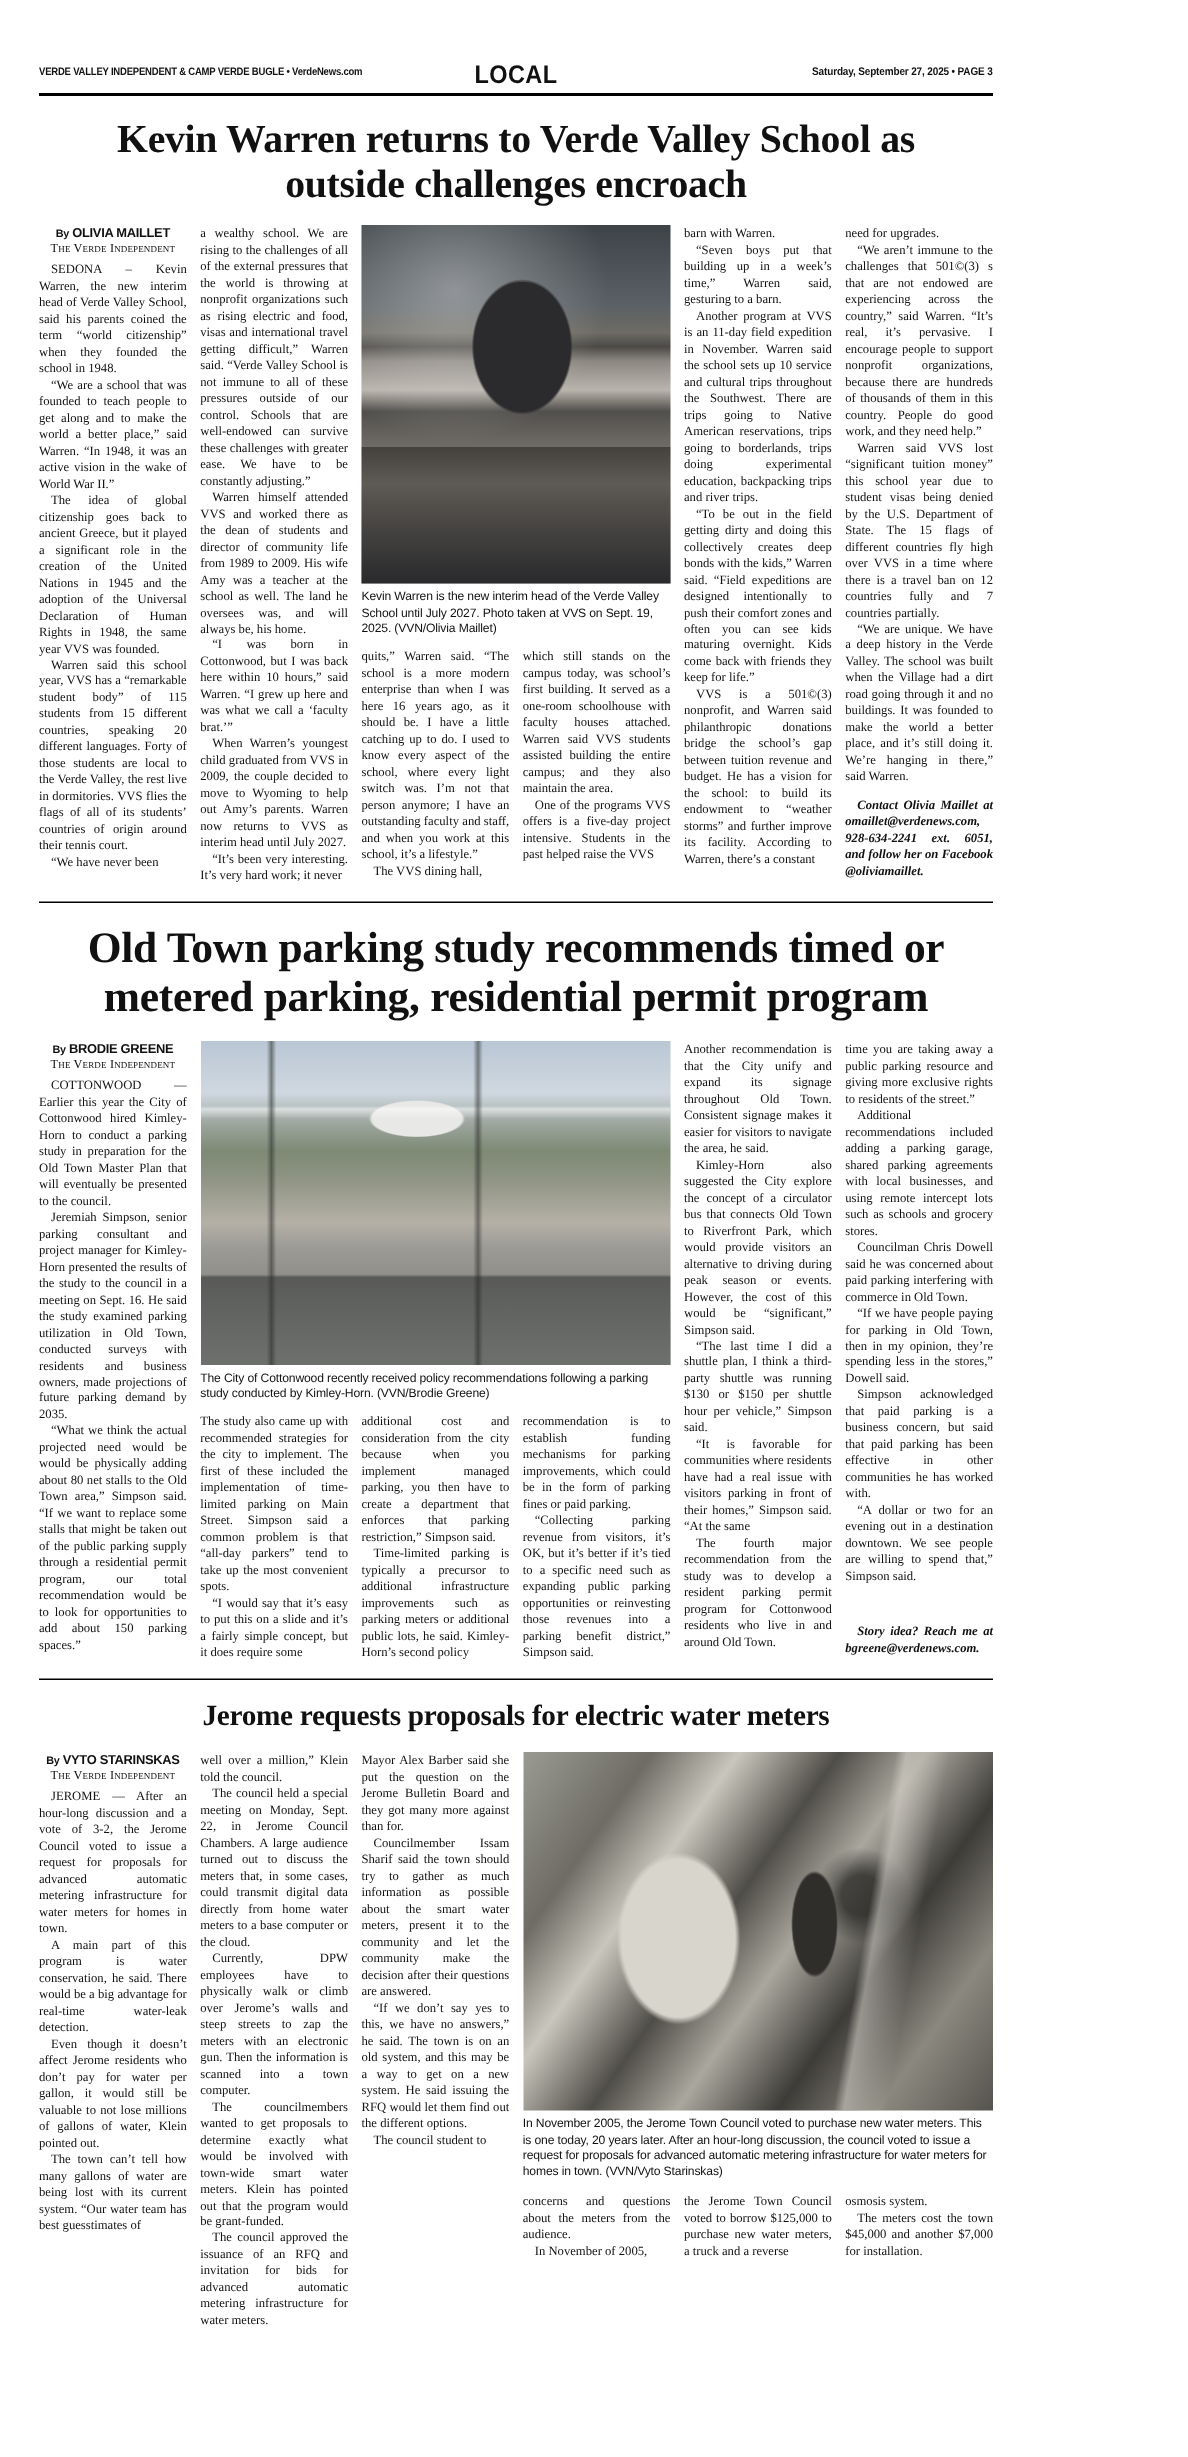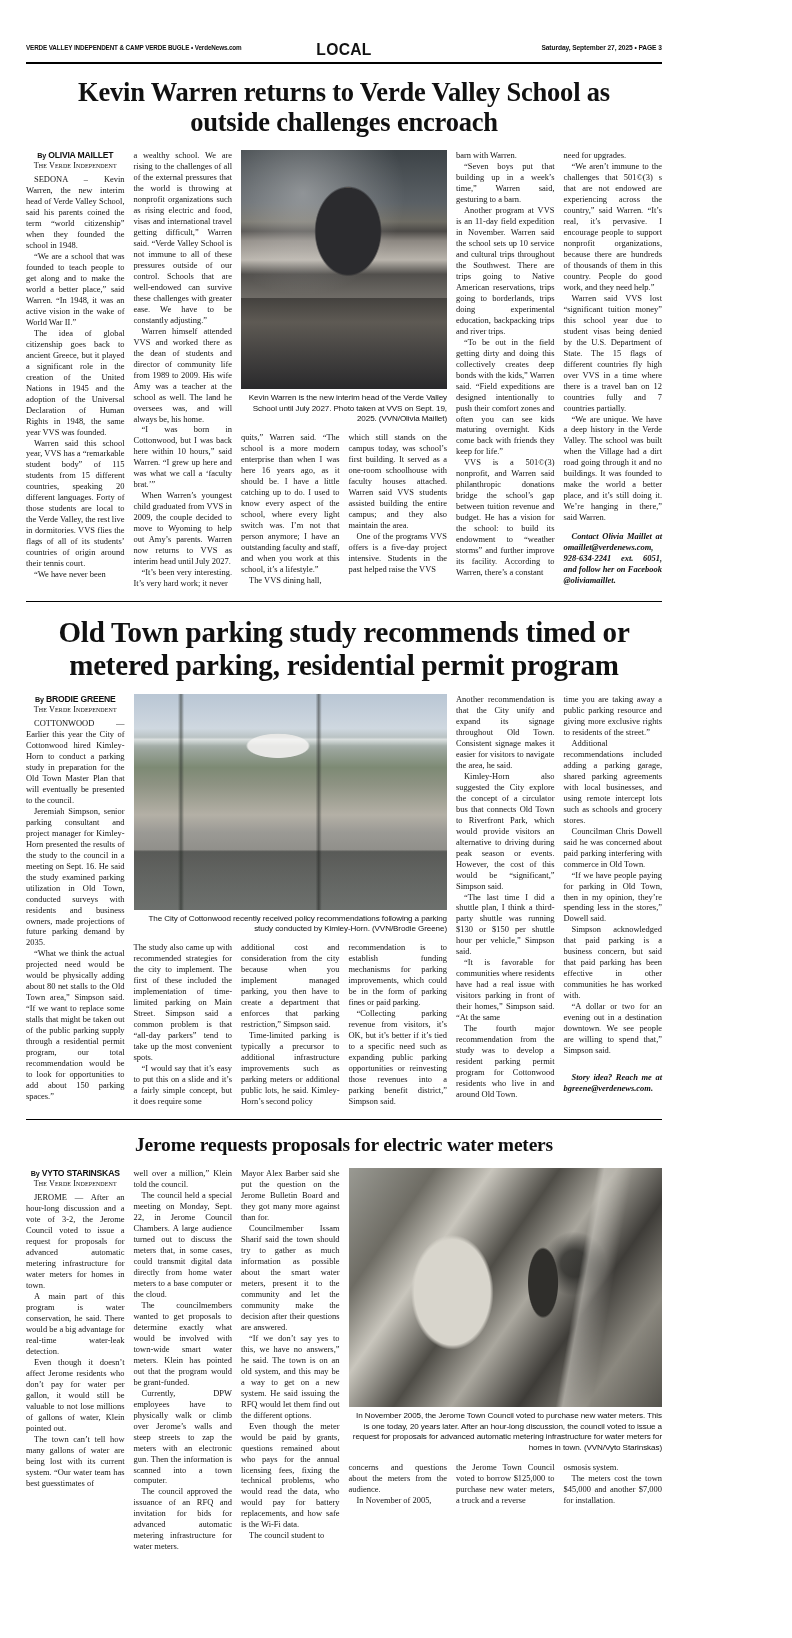--- a/index.html
+++ b/index.html
@@ -83,21 +83,21 @@
     -webkit-hyphens: auto;
   }
   p.body.noind { text-indent: 0; }
   p.body.boldital { font-style: italic; font-weight: 700; }
   .col > p.body + p.body { margin-top: 0; }
 
   
   .photo { width:100%; background:#555; position:relative; overflow:hidden; }
   .cap {
     font-family:"Liberation Sans", sans-serif;
-    font-size: 8.1px; line-height:1.32; margin-top:4px; text-align:right;
+    font-size: 8.1px; line-height:1.32; margin-top:4px; text-align:left;
     letter-spacing:-0.1px;
   }
 
   
   .ph-vvs {
     background:
       radial-gradient(circle at 30% 18%, rgba(255,255,255,.35), transparent 42%),
       linear-gradient(#3d4347 0%, #5a6065 22%, #6d6b63 30%, #4c4a47 34%, #8c8781 38%, #b9b4ac 46%, #514f4c 52%, #6a6762 60%, #85807a 72%, #57565a 86%, #3a393c 100%);
   }
   .ph-vvs::after{
@@ -258,21 +258,21 @@
         <p class="body">The fourth major recommendation from the study was to develop a resident parking permit program for Cottonwood residents who live in and around Old Town.</p>
       </div>
 
       <div class="col">
         <p class="body noind">time you are taking away a public parking resource and giving more exclusive rights to residents of the street.”</p>
         <p class="body">Additional recommendations included adding a parking garage, shared parking agreements with local businesses, and using remote intercept lots such as schools and grocery stores.</p>
         <p class="body">Councilman Chris Dowell said he was concerned about paid parking interfering with commerce in Old Town.</p>
         <p class="body">“If we have people paying for parking in Old Town, then in my opinion, they’re spending less in the stores,” Dowell said.</p>
         <p class="body">Simpson acknowledged that paid parking is a business concern, but said that paid parking has been effective in other communities he has worked with.</p>
         <p class="body">“A dollar or two for an evening out in a destination downtown. We see people are willing to spend that,” Simpson said.</p>
-        <p class="body boldital" style="margin-top:16px;">Story idea? Reach me at bgreene@verdenews.com.</p>
+        <p class="body boldital" style="margin-top:26px;">Story idea? Reach me at bgreene@verdenews.com.</p>
       </div>
     </div>
   </div>
 
   <div class="sep">
       <div class="sep-thick"></div>
     </div>
 
   <div>
     <h1 class="hed h-md">Jerome requests proposals for electric water meters</h1>
@@ -287,30 +287,29 @@
         <div class="byline-sub">The Verde Independent</div>
         <p class="body">JEROME — After an hour-long discussion and a vote of 3-2, the Jerome Council voted to issue a request for proposals for advanced automatic metering infrastructure for water meters for homes in town.</p>
         <p class="body">A main part of this program is water conservation, he said. There would be a big advantage for real-time water-leak detection.</p>
         <p class="body">Even though it doesn’t affect Jerome residents who don’t pay for water per gallon, it would still be valuable to not lose millions of gallons of water, Klein pointed out.</p>
         <p class="body">The town can’t tell how many gallons of water are being lost with its current system. “Our water team has best guesstimates of</p>
       </div>
 
       <div class="col">
         <p class="body noind">well over a million,” Klein told the council.</p>
         <p class="body">The council held a special meeting on Monday, Sept. 22, in Jerome Council Chambers. A large audience turned out to discuss the meters that, in some cases, could transmit digital data directly from home water meters to a base computer or the cloud.</p>
+        <p class="body">Currently, DPW employees have to physically walk or climb over Jerome’s walls and steep streets to zap the meters with an electronic gun. Then the information is scanned into a town computer.</p>
         <p class="body">The councilmembers wanted to get proposals to determine exactly what would be involved with town-wide smart water meters. Klein has pointed out that the program would be grant-funded.</p>
-        <p class="body">Currently, DPW employees have to physically walk or climb over Jerome’s walls and steep streets to zap the meters with an electronic gun. Then the information is scanned into a town computer.</p>
         <p class="body">The council approved the issuance of an RFQ and invitation for bids for advanced automatic metering infrastructure for water meters.</p>
       </div>
 
       <div class="col">
         <p class="body noind">Mayor Alex Barber said she put the question on the Jerome Bulletin Board and they got many more against than for.</p>
         <p class="body">Councilmember Issam Sharif said the town should try to gather as much information as possible about the smart water meters, present it to the community and let the community make the decision after their questions are answered.</p>
         <p class="body">“If we don’t say yes to this, we have no answers,” he said. The town is on an old system, and this may be a way to get on a new system. He said issuing the RFQ would let them find out the different options.</p>
-        <p class="body">Even though the meter would be paid by grants, questions remained about who pays for the annual licensing fees, fixing the technical problems, who would read the data, who would pay for battery replacements, and how safe is the Wi-Fi data.</p>
         <p class="body">The council student to</p>
       </div>
 
       <div style="grid-column: 4 / span 3;">
         <div class="photo ph-meter" style="height:239px;"></div>
         <div class="cap">In November 2005, the Jerome Town Council voted to purchase new water meters. This is one today, 20 years later. After an hour-long discussion, the council voted to issue a request for proposals for advanced automatic metering infrastructure for water meters for homes in town. (VVN/Vyto Starinskas)</div>
         <div class="cols3" style="margin-top:8px;">
           <div class="col">
             <p class="body noind">concerns and questions about the meters from the audience.</p>
             <p class="body">In November of 2005,</p>

